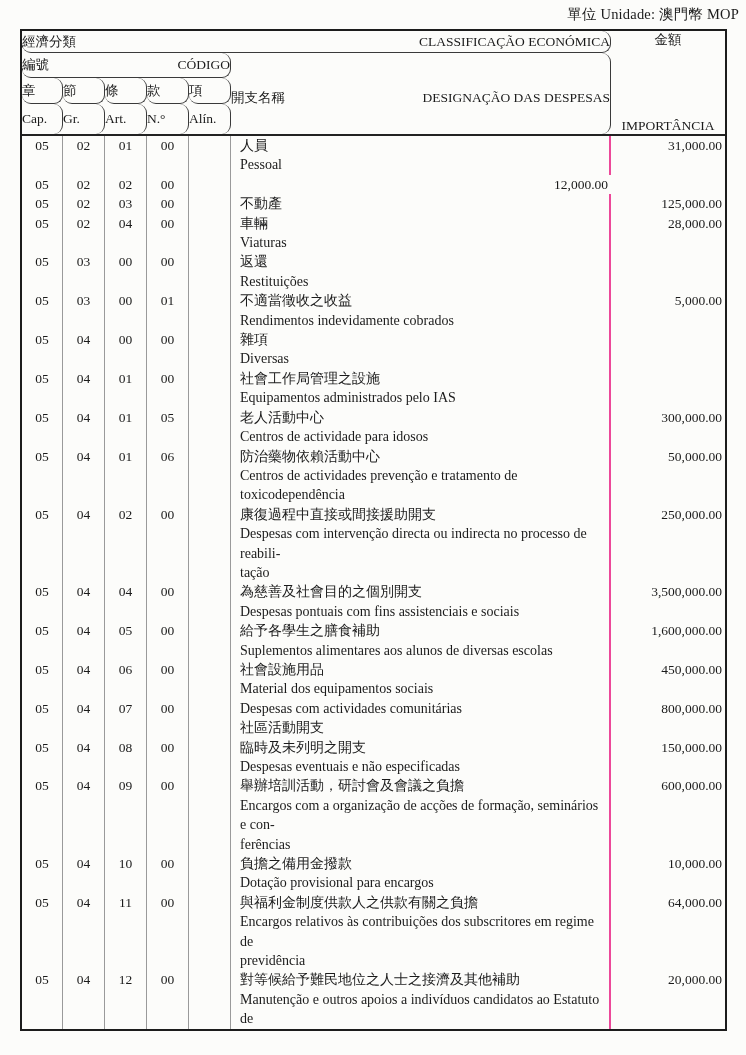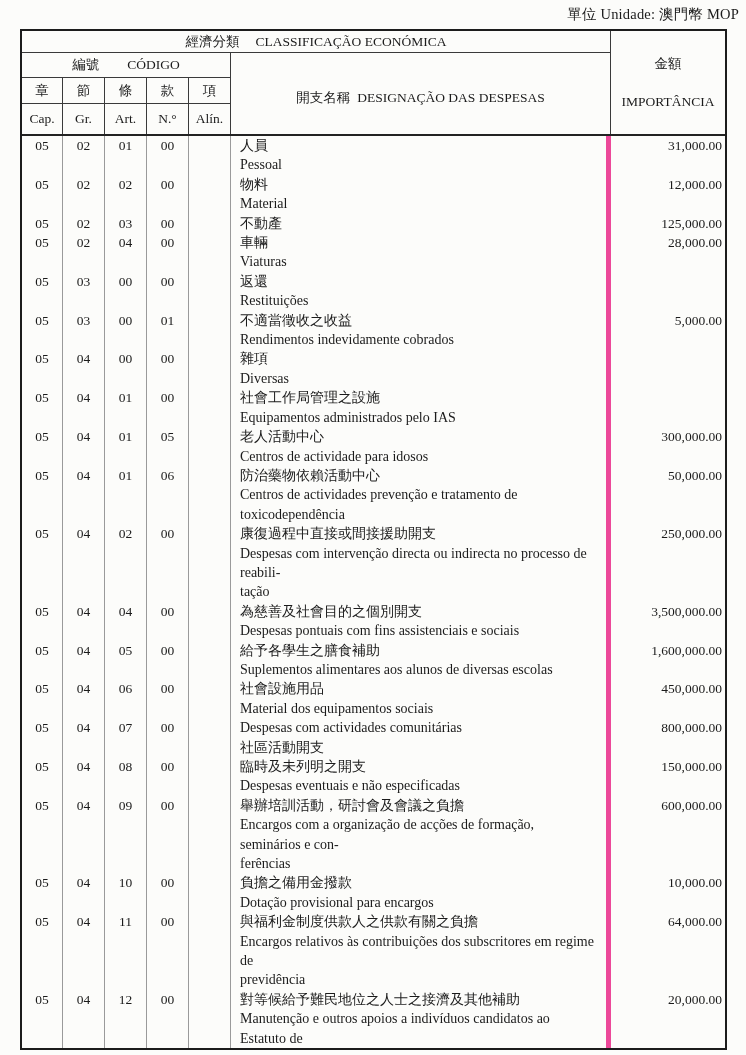--- a/index.html
+++ b/index.html
@@ -28,42 +28,42 @@
     background:#fcfcfa;
   }
   
   .thead {
     display:grid;
     grid-template-columns:41px 42px 42px 42px 42px 1fr 114px;
     grid-template-rows:22px 25px 26px 30px;
     border-bottom:2px solid #222;
     font-size:13.5px;
   }
-  .thead .hc { display:flex; align-items:center; justify-content:center; box-sizing:border-box; }
+  .thead .hc { display:flex; align-items:center; justify-content:space-between; box-sizing:border-box;border-radius:9px; }
   .h-class { grid-column:1/7; grid-row:1; border-bottom:1px solid #3a3a3a; border-right:1px solid #3a3a3a; gap:16px; }
   .h-code  { grid-column:1/6; grid-row:2; border-bottom:1px solid #3a3a3a; border-right:1px solid #3a3a3a; gap:28px; }
   .h-zh    { grid-row:3; border-bottom:1px solid #3a3a3a; border-right:1px solid #3a3a3a; }
   .h-pt    { grid-row:4; border-right:1px solid #3a3a3a; }
   .h-desig { grid-column:6; grid-row:2/5; border-right:1px solid #3a3a3a; flex-direction:row; justify-content:center; gap:7px; padding-top:8px; }
   .h-amount{ grid-column:7; grid-row:1/5; flex-direction:column; justify-content:center; gap:21px; }
   
   .tbody { font-size:14px; }
   .trow {
     display:grid;
     grid-template-columns:41px 42px 42px 42px 42px 1fr 114px;
   }
   .trow .c { box-sizing:border-box; }
   .trow .code {
     border-right:1px solid #9a9a9a;
     text-align:center;
     font-size:13.5px;
     line-height:19.4px;
   }
   .trow .desig {
-    border-right:5px solid #ec4899;
+    border-right:2px solid #ec4899;
     padding-left:9px; padding-right:8px;
   }
   .trow .line { line-height:19.4px; }
   .trow .amount {
     text-align:right;
     padding-right:3px;
     font-size:13.5px;
     line-height:19.4px;
   }
 </style>
@@ -121,24 +121,20 @@
           </div>
     <div class="c amount">31,000.00</div>
   </div>
 
   <div class="trow">
     <div class="c code cap">05</div>
     <div class="c code gr">02</div>
     <div class="c code art">02</div>
     <div class="c code n">00</div>
     <div class="c code alin"></div>
-    <div class="c desig">
-      <div class="line zh">物料</div>
-    <div class="line pt">Material</div>
-          </div>
     <div class="c amount">12,000.00</div>
   </div>
 
   <div class="trow">
     <div class="c code cap">05</div>
     <div class="c code gr">02</div>
     <div class="c code art">03</div>
     <div class="c code n">00</div>
     <div class="c code alin"></div>
     <div class="c desig">

